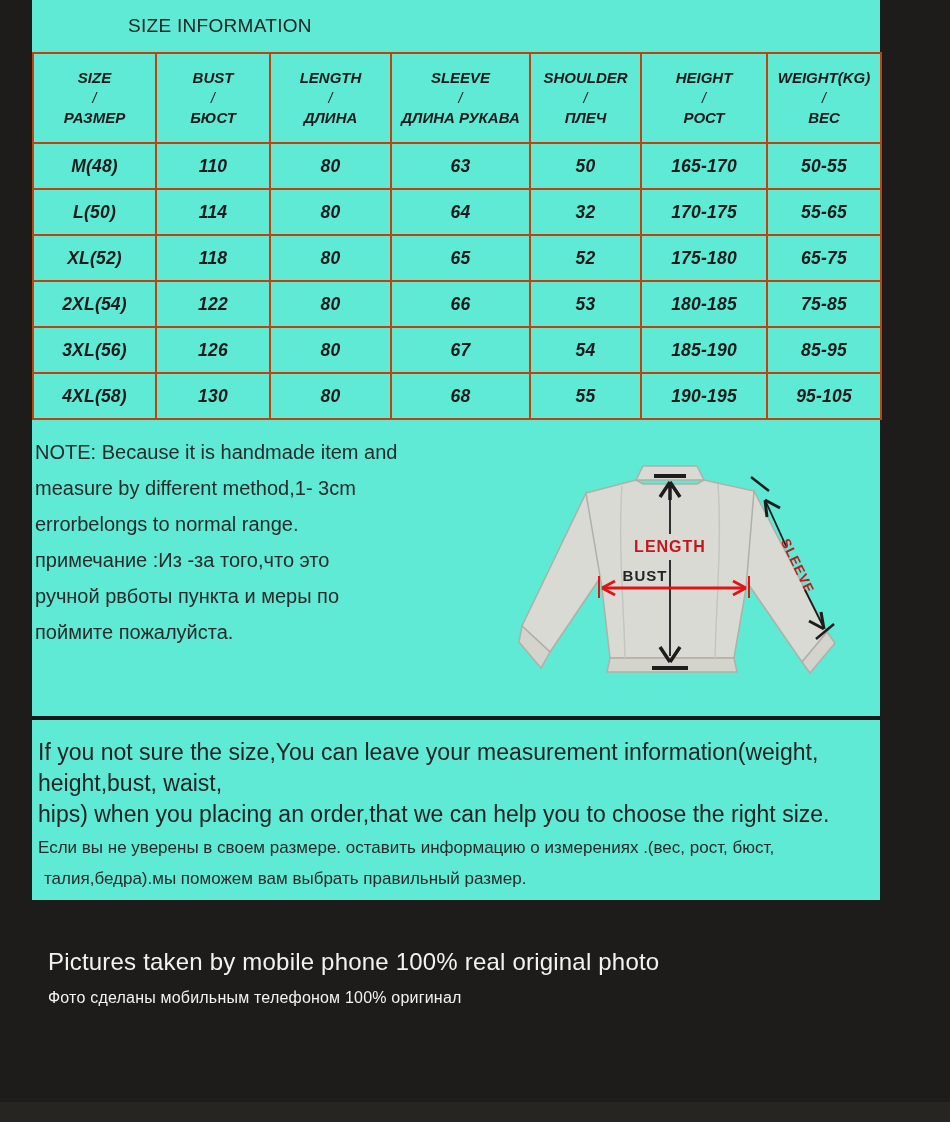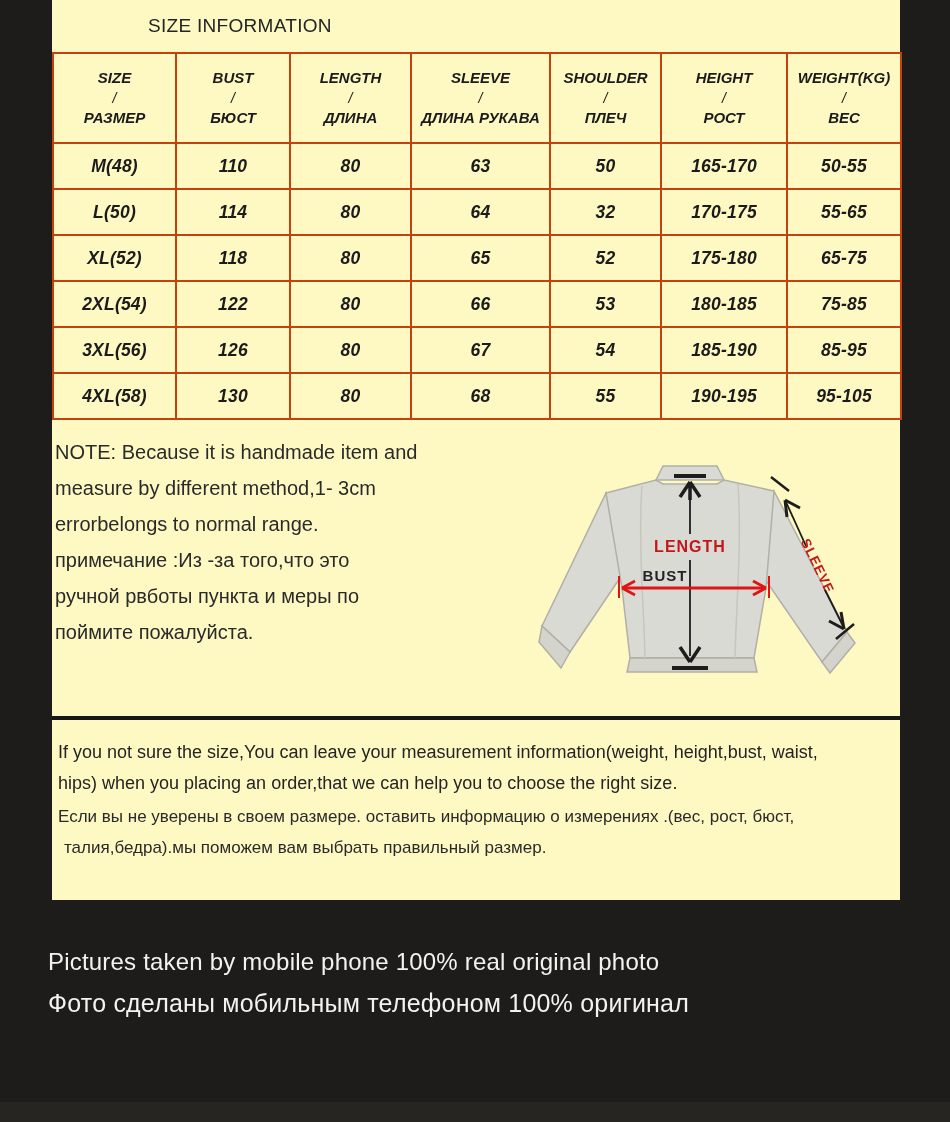--- a/index.html
+++ b/index.html
@@ -8,22 +8,22 @@
     background:#1d1c1a;
     font-family:"Liberation Sans","DejaVu Sans",sans-serif;
     position:relative;
     overflow:hidden;
   }
   .page { position:absolute; inset:0; }
   .bottom-strip { position:absolute; left:0; bottom:0; width:100%; height:20px; background:#262522; }
 
   
   .panel {
-    position:absolute; left:52px; top:0; width:848px; height:900px;
-    background:#fef9c3; color:#1c1c1c;
+    position:absolute; left:32px; top:0; width:848px; height:900px;
+    background:#5eead4; color:#1c1c1c;
   }
 
   
   .title-bar { height:52px; display:flex; align-items:center; padding-left:96px; }
   .title-bar .t-main { font-size:19px; font-weight:500; color:#242424; letter-spacing:.3px; }
   .title-bar .t-accent { font-size:19px; font-weight:500; color:#cc2127; margin-left:7px; letter-spacing:.3px; }
 
   
   table.size-table { width:848px; height:368px; border-collapse:collapse; table-layout:fixed; }
   .size-table th, .size-table td {
@@ -41,28 +41,28 @@
   .note-text {
     position:absolute; left:3px; top:14px; width:470px;
     font-size:20px; line-height:36px; color:#2a2a2a;
   }
   .jacket-svg { position:absolute; left:486px; top:20px; }
 
   .divider { height:4px; background:#171717; width:848px; }
 
   
   .info-area { padding:17px 0 0 6px; }
-  .info-en { font-size:18px; line-height:31px; color:#242424; }
+  .info-en { font-size:23px; line-height:31px; color:#242424; }
   .info-ru { font-size:17px; line-height:31px; color:#2a2a2a; margin-top:2px; }
   .info-ru .ln2 { padding-left:6px; }
 
   
   .footer { position:absolute; left:48px; top:948px; color:#f2f2f0; }
   .footer .f-en { font-size:24px; font-weight:500; letter-spacing:.2px; }
-  .footer .f-ru { font-size:25px; font-weight:500; margin-top:13px; letter-spacing:.2px; }
+  .footer .f-ru { font-size:16px; font-weight:500; margin-top:13px; letter-spacing:.2px; }
 
   svg text { font-family:"Liberation Sans","DejaVu Sans",sans-serif; }
 </style>
 </head>
 <body>
 
 <div class="page">
 
   <div class="panel">
 

